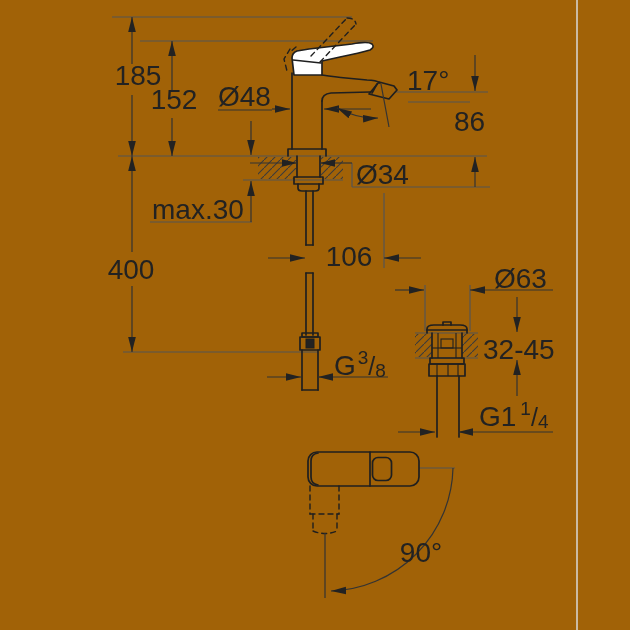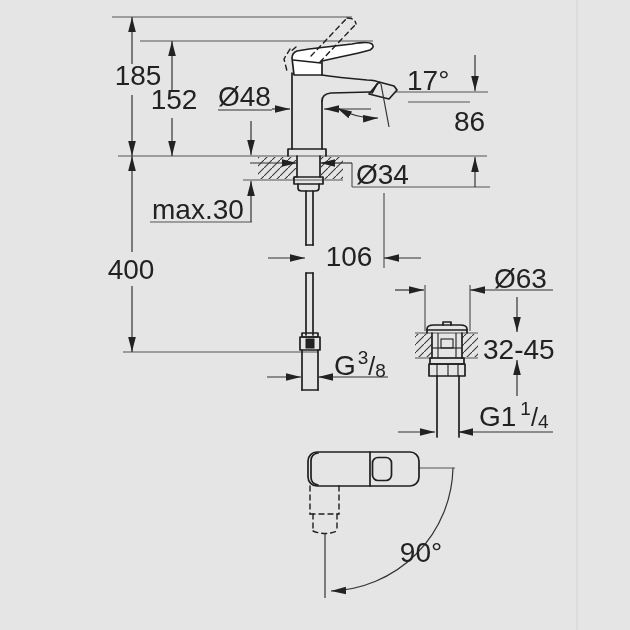--- a/index.html
+++ b/index.html
@@ -1,16 +1,16 @@
 <!DOCTYPE html>
 <html><head>
 <meta charset="utf-8">
 <style>
   html,body{margin:0;padding:0;background:#ffffff;}
-  .stage{position:relative;width:630px;height:630px;background:#e5e5e5;overflow:hidden;
+  .stage{position:relative;width:630px;height:630px;background:#a16207;overflow:hidden;
          font-family:"Liberation Sans", sans-serif;}
   svg{position:absolute;left:0;top:0;}
   .part  {stroke:#1f1f1f;stroke-width:1.7;fill:none;stroke-linejoin:round;stroke-linecap:round;}
   .partf {stroke:#1f1f1f;stroke-width:1.7;fill:#ffffff;stroke-linejoin:round;}
   .dashed{stroke:#1f1f1f;stroke-width:1.4;fill:none;stroke-dasharray:5 4;stroke-linecap:round;}
   .dim   {stroke:#333333;stroke-width:1.2;fill:none;}
   .ref   {stroke:#555555;stroke-width:1.2;fill:none;}
   .thin  {stroke:#1f1f1f;stroke-width:1.1;fill:none;}
   .lbl   {font-family:"Liberation Sans", sans-serif;font-size:28px;fill:#222222;}
   .lblm  {text-anchor:middle;}

